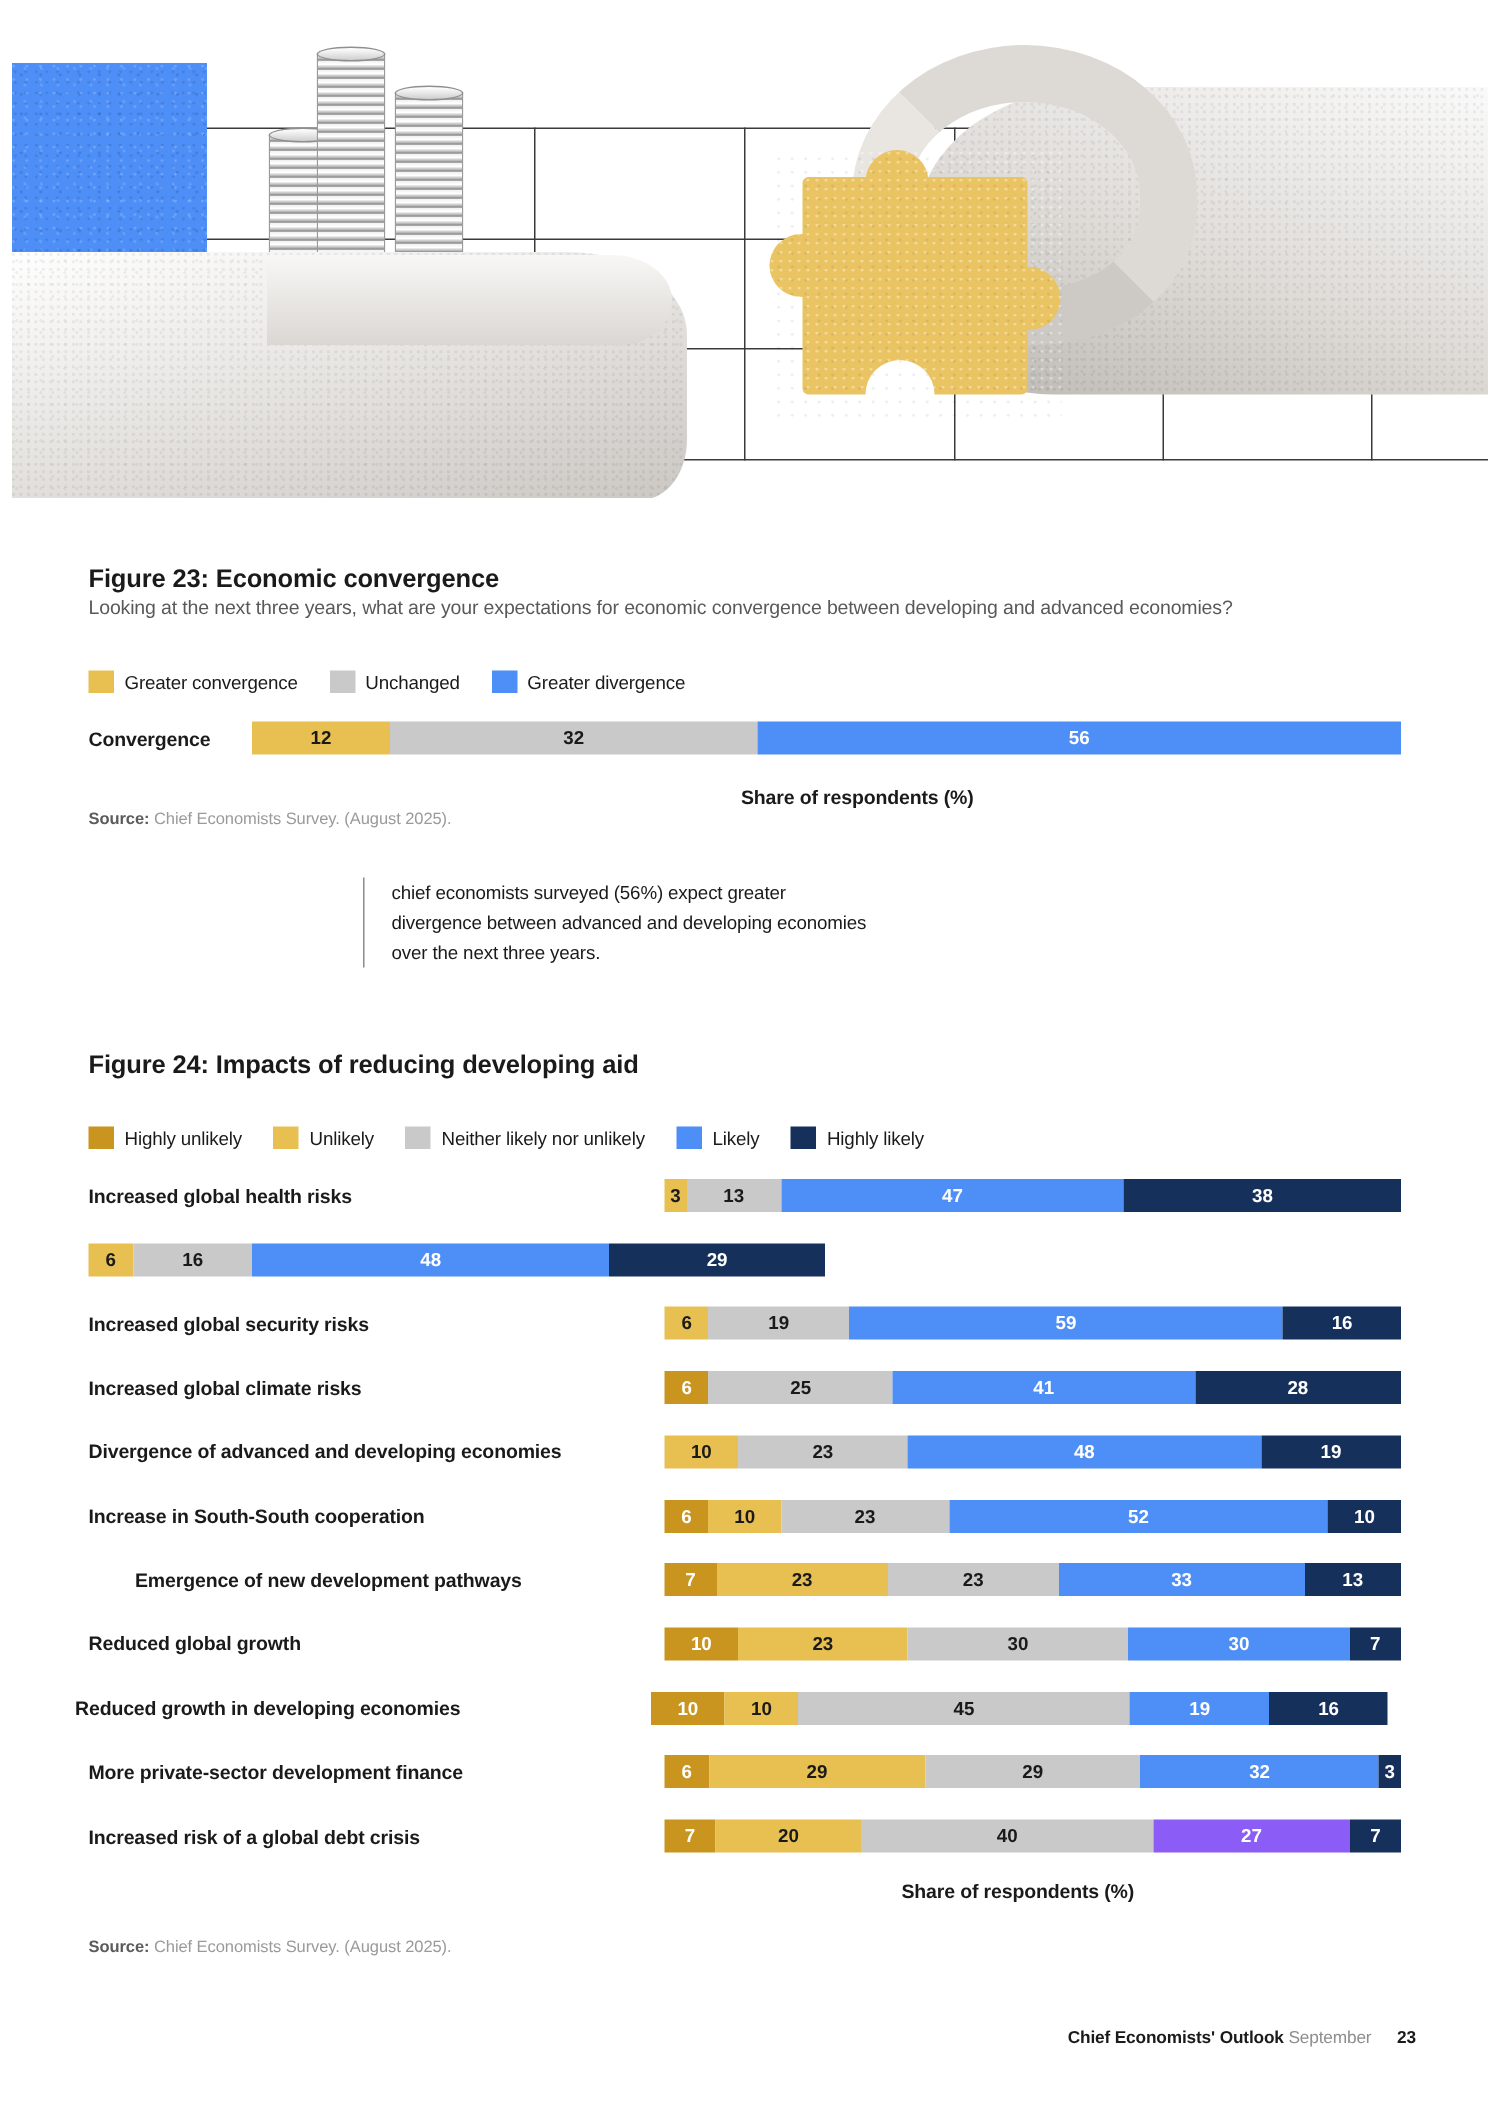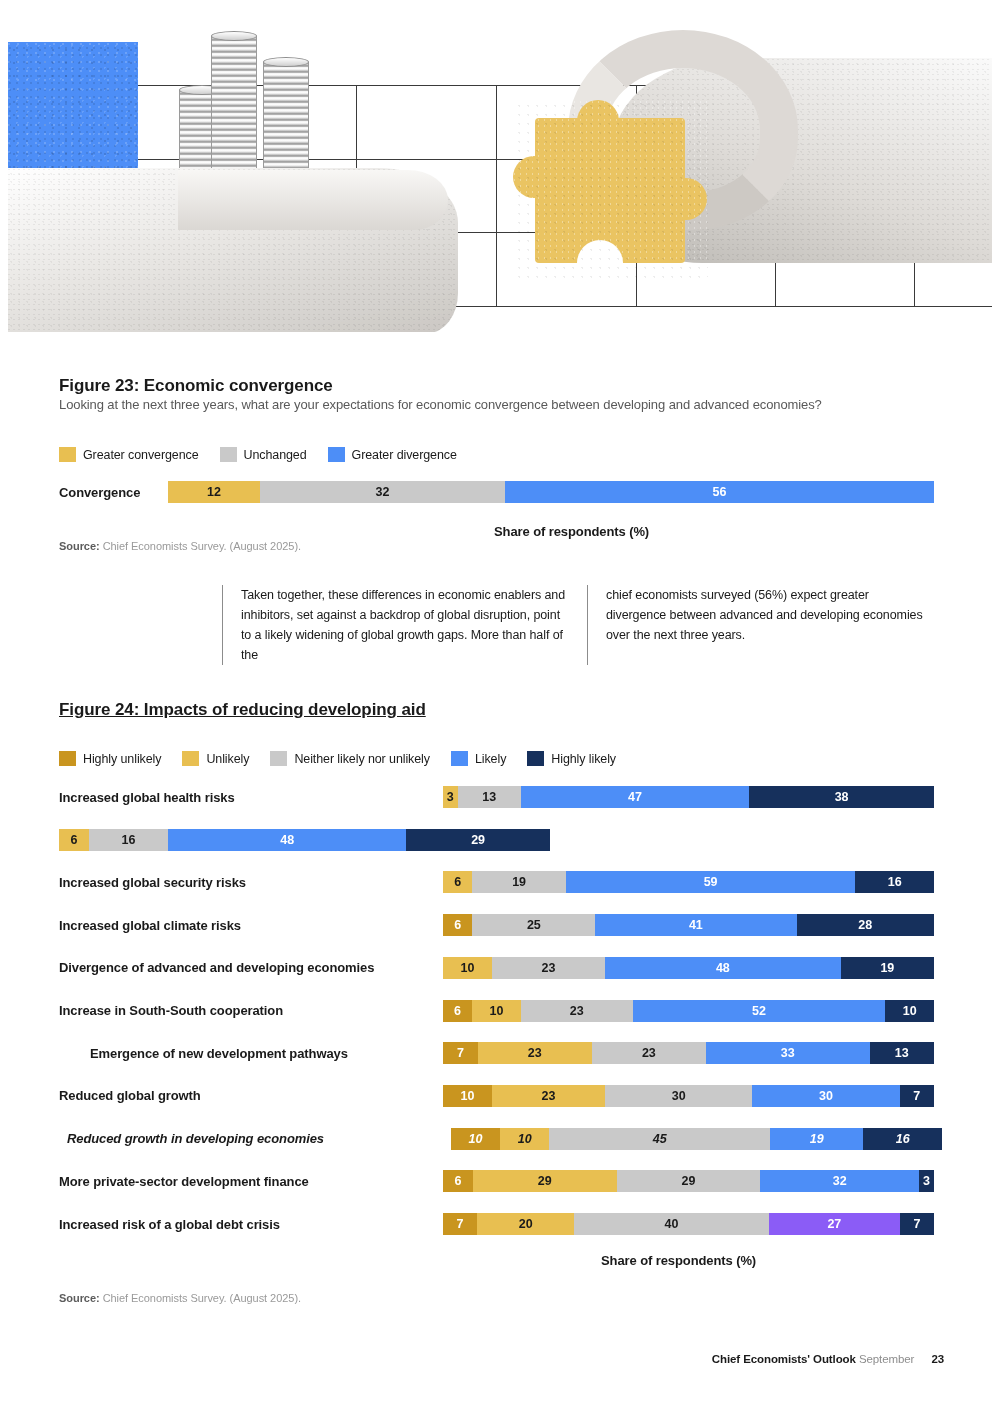--- a/index.html
+++ b/index.html
@@ -256,25 +256,24 @@
     </div>
 
   <div class="axis-caption" style="left:494px; top:524px;">Share of respondents (%)</div>
 
   <div class="source" style="left:59px; top:540px;">
     <b>Source:</b>
     <span>Chief Economists Survey. (August 2025).</span>
   </div>
 
   <div class="quote-wrap">
-    <div class="quote-col c1">Taken together, these differences in economic enablers and inhibitors, set against a backdrop of global disruption, point to a likely widening of global growth gaps. More than half of the</div>
     <div class="quote-col c2">chief economists surveyed (56%) expect greater divergence between advanced and developing economies over the next three years.</div>
   </div>
 
-  <div class="fig-title" style="left:59px; top:700px;text-decoration:underline;">Figure 24: Impacts of reducing developing aid</div>
+  <div class="fig-title" style="left:59px; top:700px;">Figure 24: Impacts of reducing developing aid</div>
 
 
   <div class="legend" style="left:59px; top:751px;">
     <div class="lg-item">
       <span class="sw" style="background:#c9951f"></span>
       <span class="lg-txt">Highly unlikely</span>
     </div>
     <div class="lg-item">
       <span class="sw" style="background:#e8bf51"></span>
       <span class="lg-txt">Unlikely</span>
@@ -361,21 +360,21 @@
       <div class="bar-row" style="left: 59px; top: 1084.9px;">
         <div class="bar-label" style="width: 372px; text-align: left; margin-right: 12px;">Reduced global growth</div>
         <div class="bar-track" style="width: 491px; height: 22px;">
           <div class="seg" style="flex: 10 0 0px; background: rgb(201, 149, 31); color: rgb(255, 255, 255);">10</div>
           <div class="seg" style="flex: 23 0 0px; background: rgb(232, 191, 81); color: rgb(26, 26, 26);">23</div>
           <div class="seg" style="flex: 30 0 0px; background: rgb(201, 201, 201); color: rgb(26, 26, 26);">30</div>
           <div class="seg" style="flex: 30 0 0px; background: rgb(77, 142, 247); color: rgb(255, 255, 255);">30</div>
           <div class="seg" style="flex: 7 0 0px; background: rgb(22, 48, 92); color: rgb(255, 255, 255);">7</div>
         </div>
       </div>
-      <div class="bar-row" style="left: 67px; top: 1127.6px; font-style: italic;">
+      <div class="bar-row" style="left: 50px; top: 1127.6px;">
         <div class="bar-label" style="width: 372px; text-align: left; margin-right: 12px;">Reduced growth in developing economies</div>
         <div class="bar-track" style="width: 491px; height: 22px;">
           <div class="seg" style="flex: 10 0 0px; background: rgb(201, 149, 31); color: rgb(255, 255, 255);">10</div>
           <div class="seg" style="flex: 10 0 0px; background: rgb(232, 191, 81); color: rgb(26, 26, 26);">10</div>
           <div class="seg" style="flex: 45 0 0px; background: rgb(201, 201, 201); color: rgb(26, 26, 26);">45</div>
           <div class="seg" style="flex: 19 0 0px; background: rgb(77, 142, 247); color: rgb(255, 255, 255);">19</div>
           <div class="seg" style="flex: 16 0 0px; background: rgb(22, 48, 92); color: rgb(255, 255, 255);">16</div>
         </div>
       </div>
       <div class="bar-row" style="left: 59px; top: 1170.3px;">

